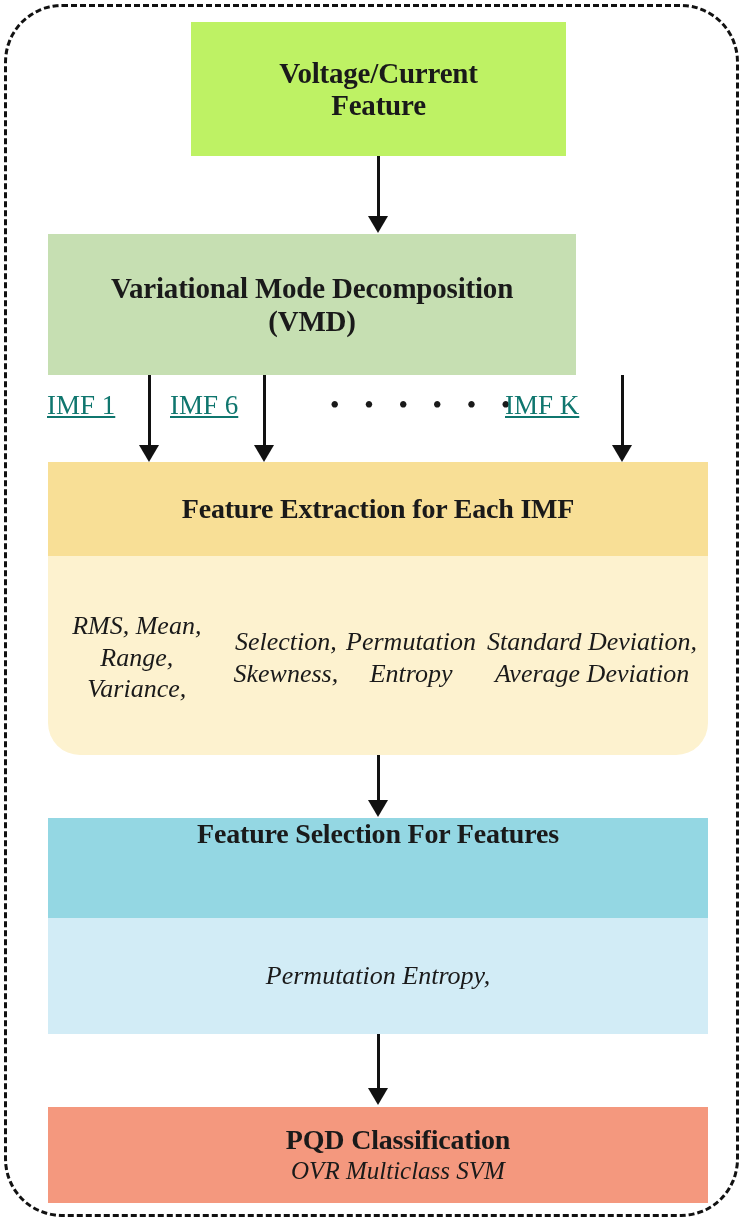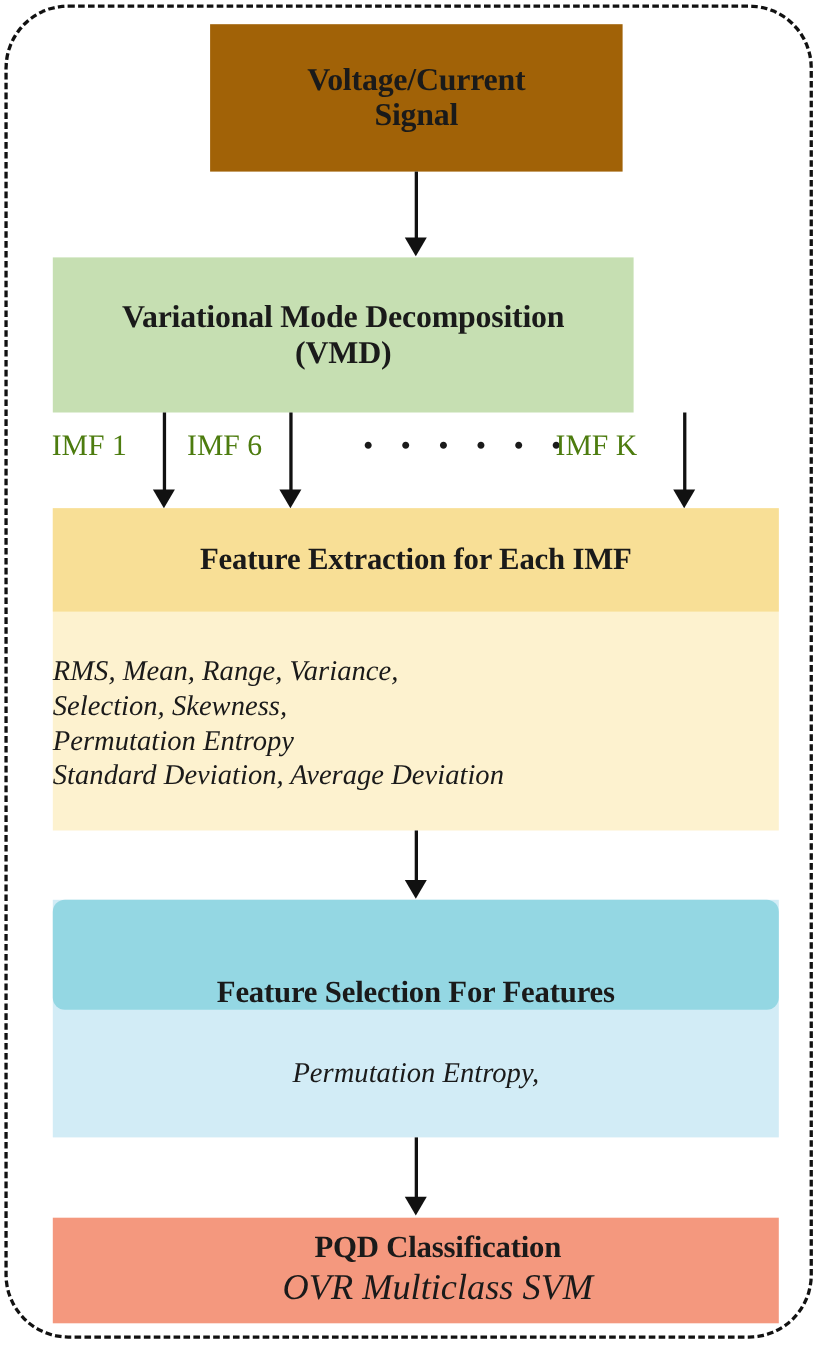--- a/index.html
+++ b/index.html
@@ -52,21 +52,21 @@
     font-style: italic;
     line-height: 1.22;
   }
 
   
   #box-signal {
     left: 191px;
     top: 22px;
     width: 375px;
     height: 134px;
-    background: #a16207;
+    background: #bef264;
   }
   #box-signal .title-text { font-size: 29px; }
 
   
   #box-vmd {
     left: 48px;
     top: 234px;
     width: 528px;
     height: 141px;
     background: #c6dfb2;
@@ -74,55 +74,55 @@
   #box-vmd .title-text { font-size: 29px; }
 
   
   #box-feature {
     left: 48px;
     top: 462px;
     width: 660px;
     height: 293px;
     background: #fdf2cf;
     display: block;
+    border-radius: 32px;
   }
   #box-feature .head {
     height: 94px;
     background: #f8df96;
     display: flex;
     align-items: center;
     justify-content: center;
   }
   #box-feature .head .title-text { font-size: 28px; }
   #box-feature .list {
     height: 199px;
     display: flex;
-    flex-direction: column;
-    align-items: flex-start;
+    flex-direction: row;
+    align-items: center;
     justify-content: center;
     padding-top: 2px;
   }
   #box-feature .list .body-text { font-size: 26px; }
 
   
   #box-selection {
     left: 48px;
     top: 818px;
     width: 660px;
     height: 216px;
     background: #d2ecf6;
     display: block;
   }
   #box-selection .head {
     height: 100px;
     background: #94d7e3;
     display: flex;
-    align-items: flex-end;
-    justify-content: center;
-    border-radius: 11px;
+    align-items: flex-start;
+    justify-content: center;
   }
   #box-selection .head .title-text { font-size: 28px; }
   #box-selection .list {
     height: 116px;
     display: flex;
     flex-direction: column;
     align-items: center;
     justify-content: center;
   }
   #box-selection .list .body-text { font-size: 26px; }
@@ -130,21 +130,21 @@
   
   #box-pqd {
     left: 48px;
     top: 1107px;
     width: 660px;
     height: 96px;
     background: #f4987e;
     padding-left: 40px;
   }
   #box-pqd .title-text { font-size: 28px; }
-  #box-pqd .body-text  { font-size: 33px; margin-top: 1px; }
+  #box-pqd .body-text  { font-size: 25px; margin-top: 1px; }
 
   
   .connector { position: absolute; }
   .conn-line {
     position: absolute;
     width: 3px;
     background: #111111;
   }
   .conn-head {
     position: absolute;
@@ -153,40 +153,41 @@
     border-left: 10px solid transparent;
     border-right: 10px solid transparent;
     border-top: 17px solid #111111;
   }
 
   
   .imf-label {
     position: absolute;
     font-size: 27px;
     white-space: nowrap;
-    color: #4d7c0f;
+    color: #0f766e;
+    text-decoration: underline;
   }
   .imf-dots {
     position: absolute;
     font-size: 27px;
     letter-spacing: 9px;
     color: #1a1a1a;
     white-space: nowrap;
   }
 </style>
 </head>
 <body>
 
 <div id="page">
 
   <div class="dashed-frame"></div>
 
   <div class="box" id="box-signal">
     <div class="title-text">Voltage/Current</div>
-    <div class="title-text">Signal</div>
+    <div class="title-text">Feature</div>
   </div>
 
   <div class="connector">
     <div class="conn-line" style="left:377px; top:156px; height:62px;"></div>
     <div class="conn-head" style="left:368px; top:216px;"></div>
   </div>
 
   <div class="box" id="box-vmd">
     <div class="title-text">Variational Mode Decomposition</div>
     <div class="title-text">(VMD)</div>

